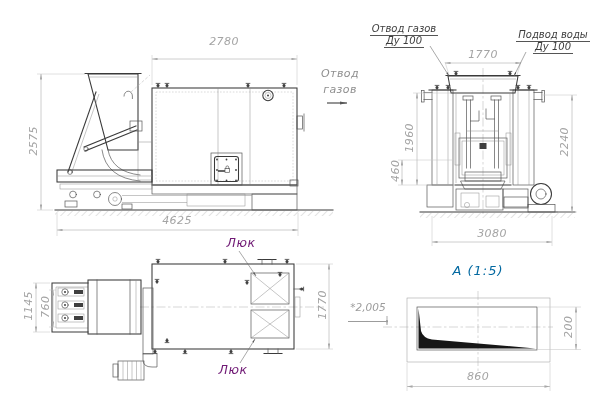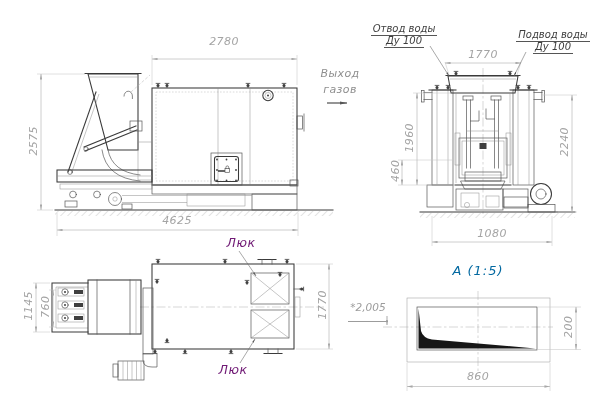--- a/index.html
+++ b/index.html
@@ -301,33 +301,33 @@
     <line x1="407" y1="363" x2="407" y2="391" class="ext"></line>
     <line x1="550" y1="363" x2="550" y2="391" class="ext"></line>
     <line x1="407" y1="386.5" x2="550" y2="386.5" class="dim" marker-start="url(#ma)" marker-end="url(#ma)"></line>
   </g>
 </svg>
 
 <div class="t dimtxt" style="left:202px;top:36px">2780</div>
 <div class="t dimtxt rot" style="left:12px;top:135px">2575</div>
 <div class="t dimtxt" style="left:155px;top:215px">4625</div>
 
-<div class="t gas" style="left:315px;top:68px">Выход</div>
+<div class="t gas" style="left:315px;top:68px">Отвод</div>
 <div class="t gas" style="left:315px;top:84px">газов</div>
 
-<div class="t lbl" style="left:366px;top:24px"><span>Отвод воды</span></div>
+<div class="t lbl" style="left:366px;top:24px"><span>Отвод газов</span></div>
 <div class="t lbl" style="left:366px;top:36px"><span>Ду 100</span></div>
 <div class="t lbl" style="left:515px;top:30px"><span>Подвод воды</span></div>
 <div class="t lbl" style="left:515px;top:42px"><span>Ду 100</span></div>
 
 <div class="t dimtxt" style="left:461px;top:49px">1770</div>
 <div class="t dimtxt rot" style="left:388px;top:132px">1960</div>
 <div class="t dimtxt rot" style="left:374px;top:165px">460</div>
 <div class="t dimtxt rot" style="left:543px;top:136px">2240</div>
-<div class="t dimtxt" style="left:470px;top:228px">1080</div>
+<div class="t dimtxt" style="left:470px;top:228px">3080</div>
 
 <div class="t hatchlbl" style="left:223px;top:236px">Люк</div>
 <div class="t hatchlbl" style="left:215px;top:363px">Люк</div>
 <div class="t dimtxt rot" style="left:7px;top:300px">1145</div>
 <div class="t dimtxt rot" style="left:24px;top:301px">760</div>
 <div class="t dimtxt rot" style="left:301px;top:299px">1770</div>
 
 <div class="t dtitle" style="left:446px;top:264px">А (1:5)</div>
 <div class="t ref" style="left:348px;top:302px">*2,005</div>
 <div class="t dimtxt rot" style="left:547px;top:321px">200</div>

